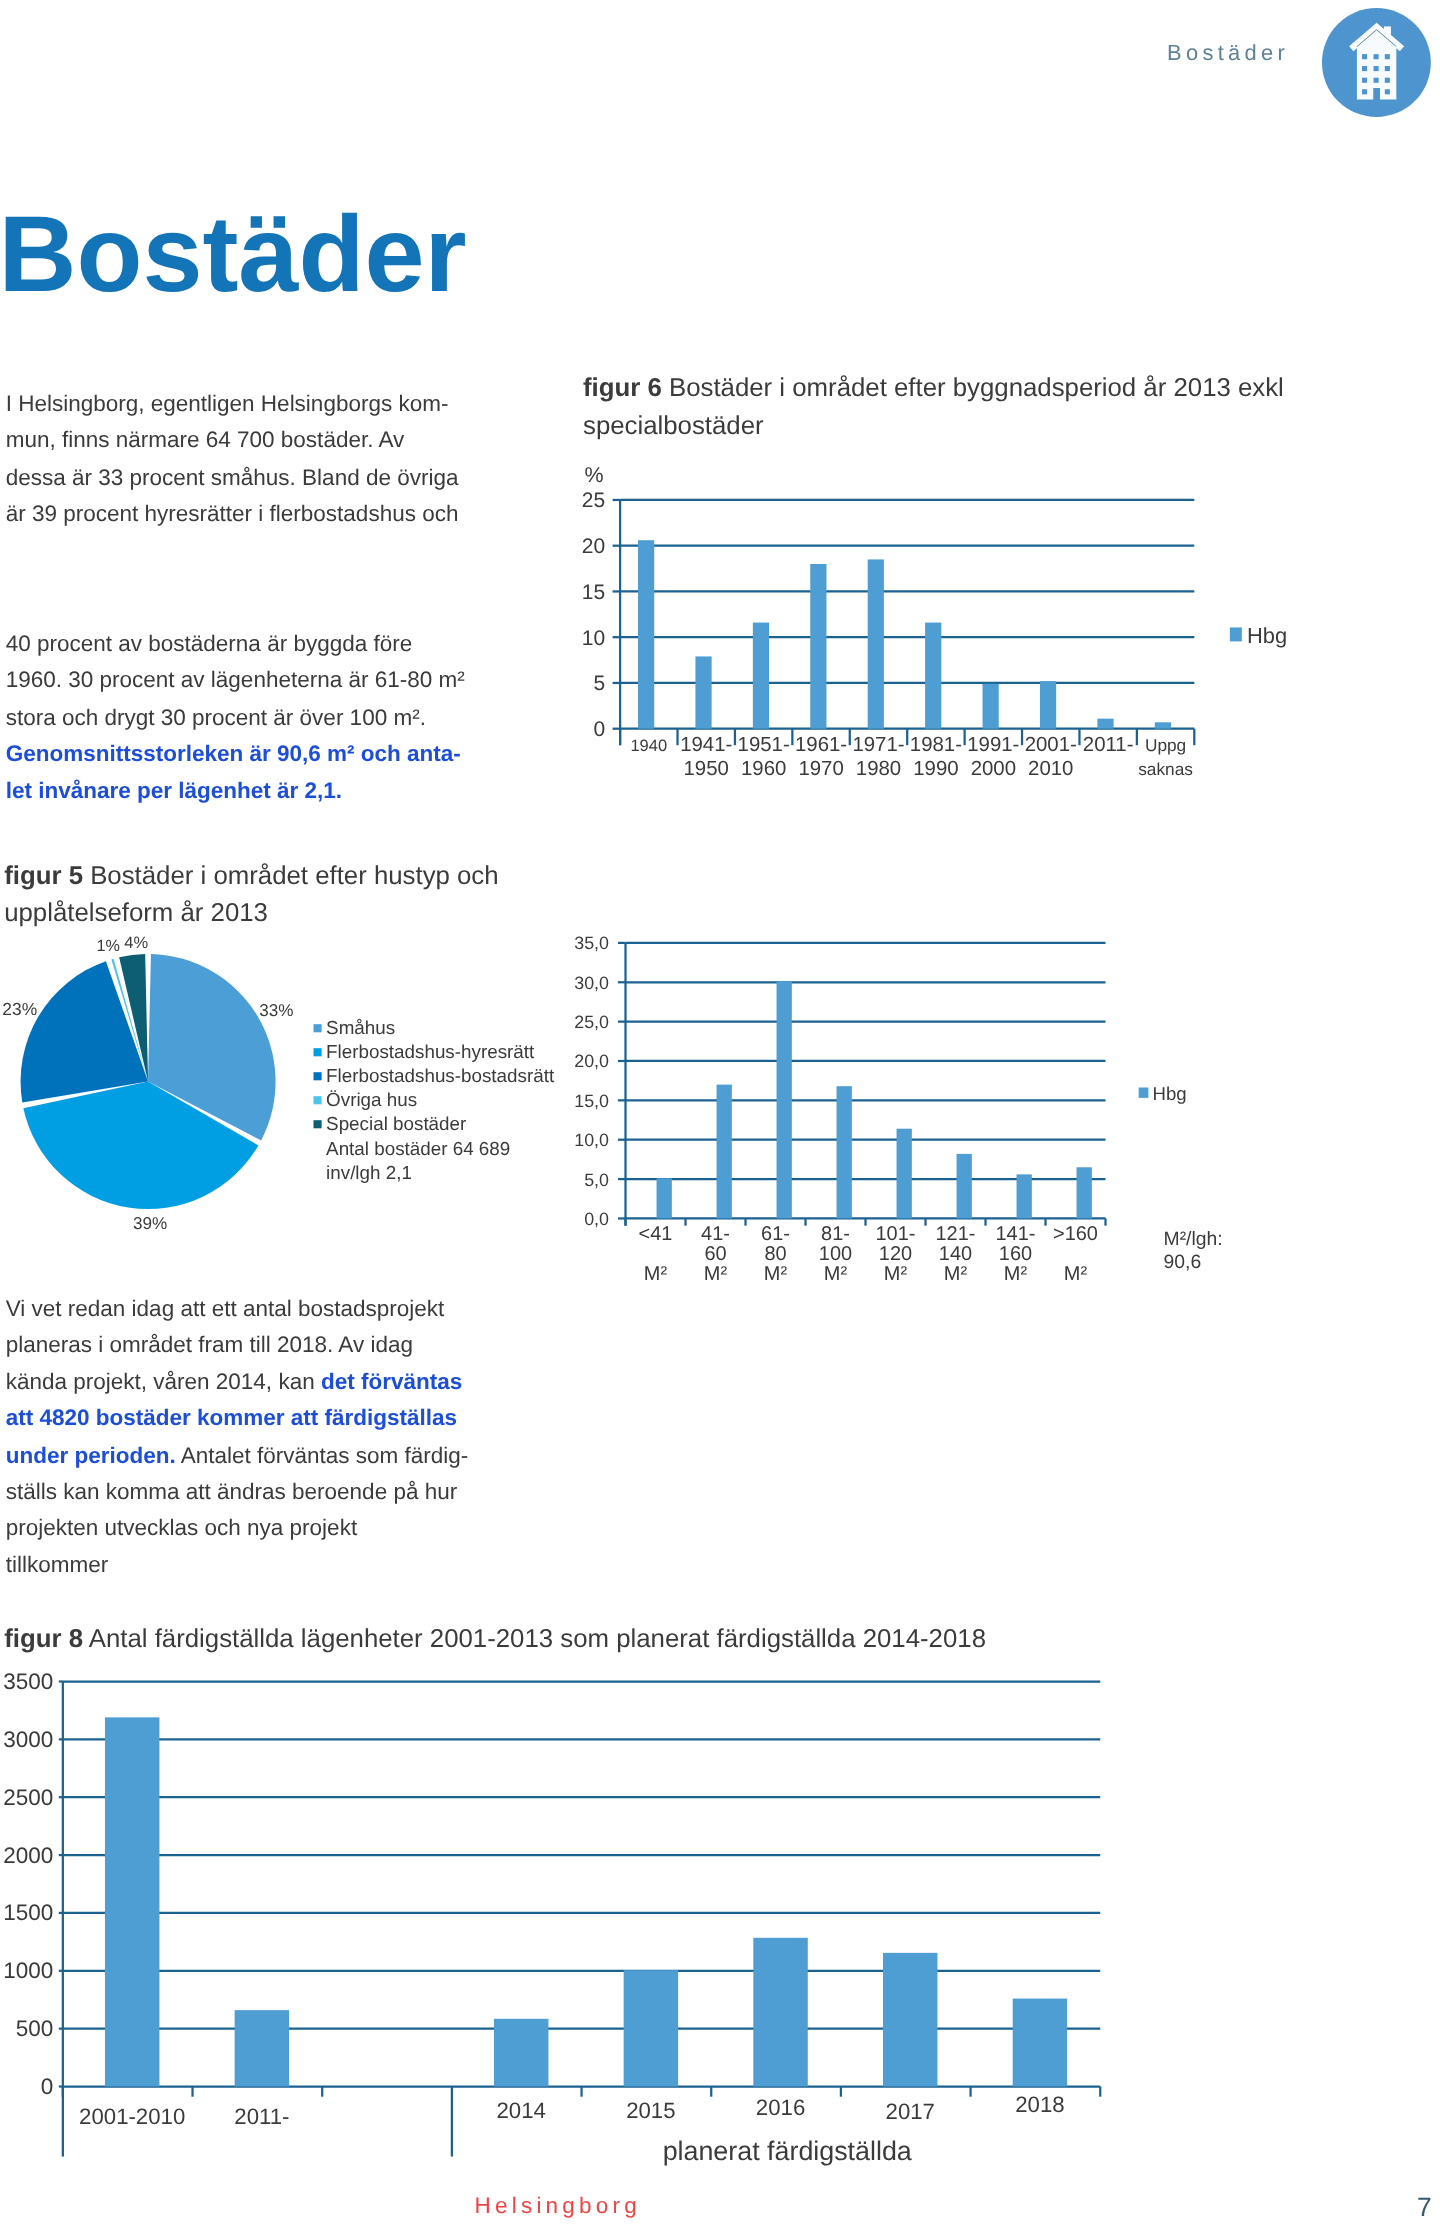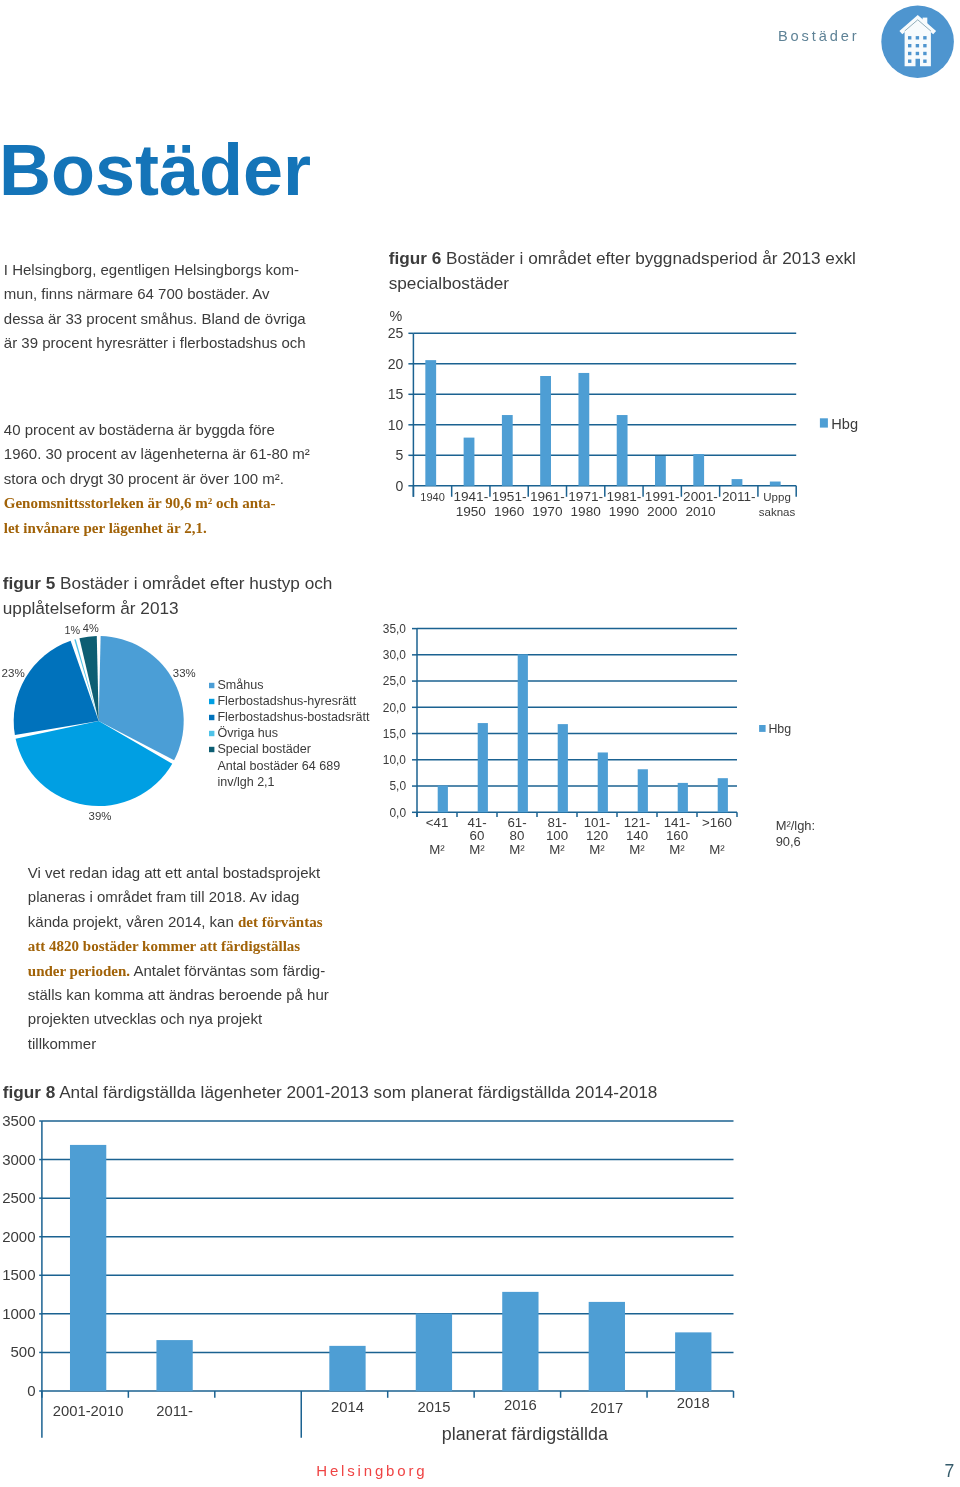--- a/index.html
+++ b/index.html
@@ -9,24 +9,24 @@
   .page{position:relative;width:960px;height:1156px;}
   .abs{position:absolute;}
 
   #hdr-label{left:778px;top:27.5px;font-size:14.6px;letter-spacing:2.88px;color:#5e8296;white-space:nowrap;line-height:16px;}
   #hdr-icon{left:870px;top:0;width:90px;height:90px;}
 
   #page-title{left:-1px;top:134px;font-size:72px;font-weight:bold;color:#1474b8;line-height:72px;}
 
   .col-left{left:3.8px;width:400px;font-size:15px;line-height:24.4px;color:#3b3b3b;}
   .tline{white-space:pre;}
-  .bold-blue{color:#a16207;font-weight:bold;font-family:Liberation Serif, serif;}
+  .bold-blue{color:#1d4ed8;font-weight:bold;}
   #p1{top:258px;}
   #p2{top:406px;margin-top:12px;}
-  #p3{top:861px;margin-left:24px;}
+  #p3{top:861px;}
 
   .figcap{font-size:17.2px;line-height:25.2px;color:#3b3b3b;}
   .figcap b{font-weight:bold;}
   #cap6{left:388.7px;top:246px;width:480px;}
   #cap5{left:2.8px;top:571px;width:365px;}
   #cap7{left:388.7px;top:571px;width:480px;}
   #cap8{left:2.8px;top:1080px;width:900px;}
 
   svg{display:block;overflow:visible;}
   .tk{font-family:"Liberation Sans",sans-serif;fill:#3b3b3b;}

